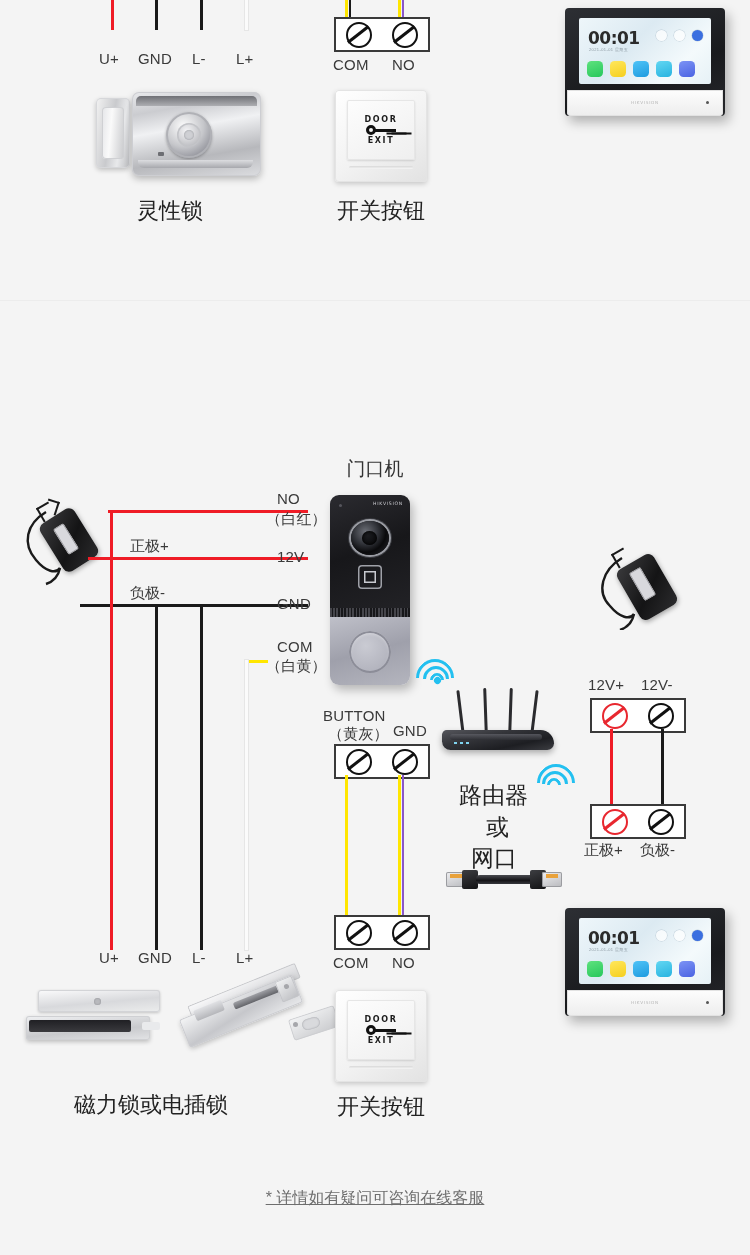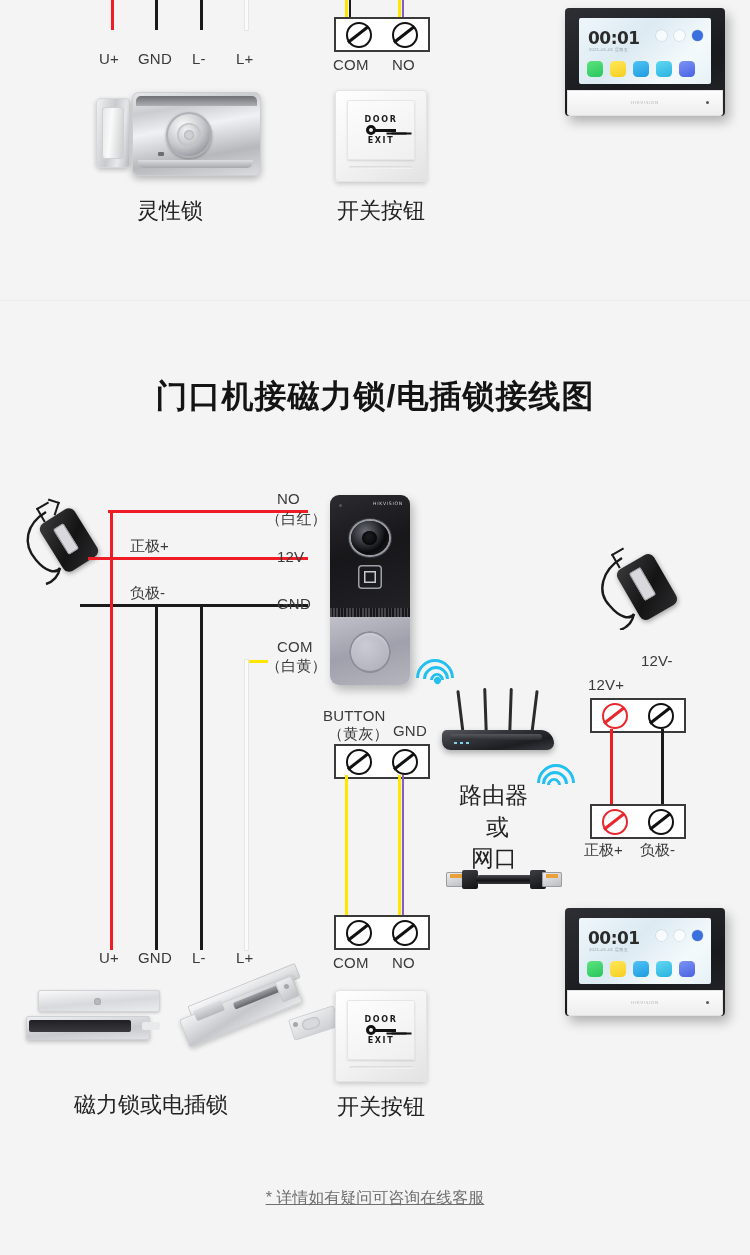--- a/index.html
+++ b/index.html
@@ -205,21 +205,21 @@
       </div>
     </div>
     <div class="chin">
       <div class="bl">HIKVISION</div>
       <div class="led"></div>
     </div>
   </div>
 
   <div class="sep" style="top:300px;"></div>
 
-  <div class="title" style="top:375px;">门口机接磁力锁/电插锁接线图</div>
+  <div class="subttl" style="top:456px;">门口机</div>
 
   <div class="adapter" style="left:16px;top:498px;width:78px;height:90px;">
     <div class="abs" style="left:33px;top:14px;width:40px;height:56px;border-radius:7px;
       background:linear-gradient(145deg,#3a3a3c,#141415 55%,#2b2b2d);transform:rotate(-32deg);
       box-shadow:0 2px 5px rgba(0,0,0,.35);"></div>
     <div class="abs" style="left:44px;top:26px;width:12px;height:30px;background:#d9d9dd;border-radius:2px;
       transform:rotate(-32deg);box-shadow:inset 0 0 0 1px #9a9a9e;"></div>
     <div class="abs" style="left:23px;top:6px;width:12px;height:14px;
       border-top:2px solid #1a1a1a;border-left:2px solid #1a1a1a;transform:rotate(-30deg);"></div>
     <div class="abs" style="left:30px;top:2px;width:10px;height:12px;
@@ -335,21 +335,21 @@
       transform:rotate(-30deg);box-shadow:inset 0 0 0 1px #9a9a9e;"></div>
     <div class="abs" style="left:22px;top:2px;width:12px;height:14px;
       border-top:2px solid #1a1a1a;border-left:2px solid #1a1a1a;transform:rotate(-30deg);"></div>
     <svg width="88" height="82" style="position:absolute;left:0;top:0;">
       <path d="M30 10 C10 22, 4 44, 18 58 C28 70, 38 72, 42 66" stroke="#1a1a1a" stroke-width="2.4" fill="none"></path>
       <path d="M42 66 C40 76, 34 80, 28 82" stroke="#1a1a1a" stroke-width="2.4" fill="none"></path>
     </svg>
   </div>
 
   <div class="lbl abs" style="left:588px;top:676px;">12V+</div>
-  <div class="lbl abs" style="left:641px;top:652px;">12V-</div>
+  <div class="lbl abs" style="left:641px;top:676px;">12V-</div>
 
   <div class="term" style="left:590px;top:698px;width:92px;height:31px;">
     <span class="screw redx"></span>
     <span class="screw"></span>
   </div>
 
   <div class="w v red abs" style="left:610px;top:729px;height:75px;"></div>
   <div class="w v blk abs" style="left:661px;top:729px;height:75px;"></div>
 
   <div class="term" style="left:590px;top:804px;width:92px;height:31px;">

